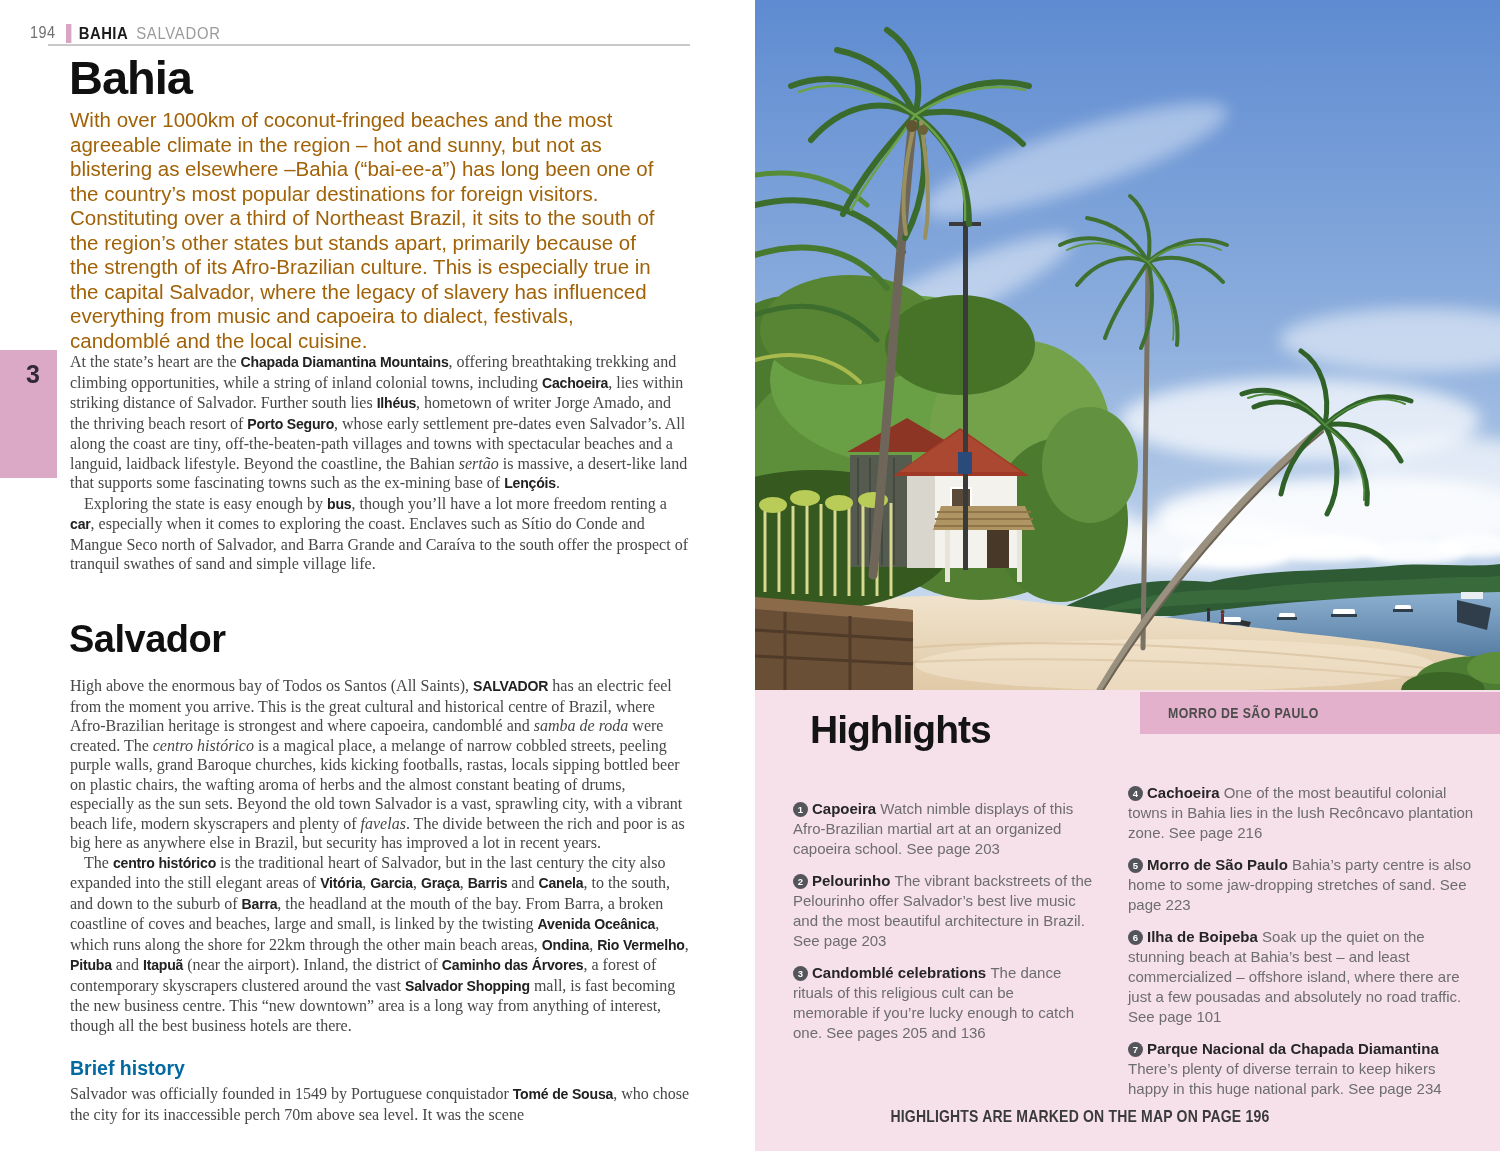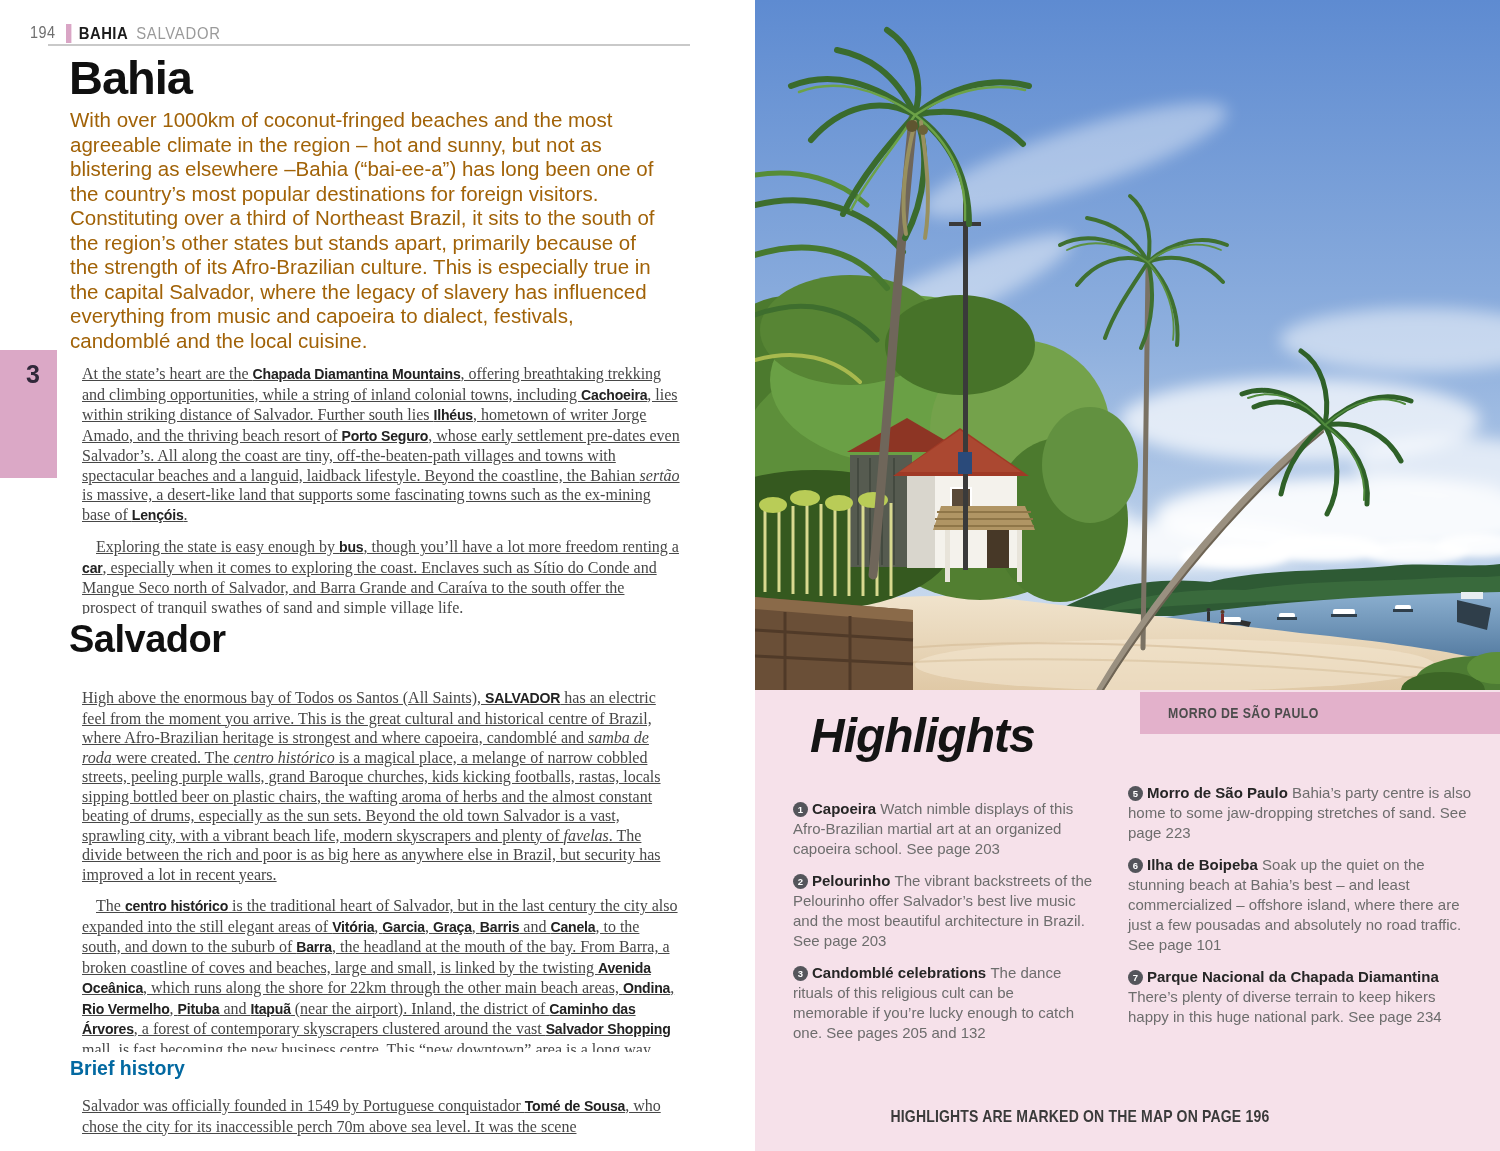--- a/index.html
+++ b/index.html
@@ -30,21 +30,21 @@
     position:absolute;left:69px;top:50px;font-size:47px;font-weight:bold;color:#101010;
     letter-spacing:-1px;
   }
   .intro{
     position:absolute;left:70px;top:108px;width:585px;height:244px;overflow:hidden;
     font-size:20.5px;line-height:24.5px;color:#a16207;
   }
   .serif{
     font-family:"Liberation Serif",serif;font-size:16px;line-height:19.5px;color:#474747;
   }
-  .serif p{margin:12px;text-decoration:underline;}
+  .serif p{margin:0;}
   .serif p.indent{text-indent:14px;}
   .serif .b{font-family:"Liberation Sans",sans-serif;font-weight:bold;font-size:.88em;color:#222;letter-spacing:-.2px;}
   .serif .i{font-style:italic;}
   #bahia-body{position:absolute;left:70px;top:352px;width:622px;height:262px;overflow:hidden;}
   .h2{
     position:absolute;left:69px;top:618px;font-size:38px;font-weight:bold;color:#101010;letter-spacing:-.5px;
   }
   #salvador-body{position:absolute;left:70px;top:676px;width:622px;height:376px;overflow:hidden;}
   .h3{
     position:absolute;left:70px;top:1057px;font-size:19.5px;font-weight:bold;color:#0369a1;
@@ -57,21 +57,21 @@
     position:absolute;left:755px;top:690px;width:745px;height:461px;background:#f6e1ea;
   }
   .caption-band{
     position:absolute;left:385px;top:2px;width:360px;height:42px;background:#e3b1cb;
   }
   .caption-band .cap{
     display:inline-block;margin:12px 0 0 28px;font-size:15px;font-weight:bold;color:#4c4c4c;
     letter-spacing:.5px;transform:scaleX(.82);transform-origin:left center;white-space:nowrap;
   }
   .hl-title{
-    position:absolute;left:55px;top:18px;font-size:48px;font-weight:bold;color:#141414;letter-spacing:-1px;font-style:italic;
+    position:absolute;left:55px;top:18px;font-size:39px;font-weight:bold;color:#141414;letter-spacing:-1px;
   }
   .hl-col{position:absolute;top:93px;}
   .hl-col.left{left:38px;width:300px;margin-top:16px;}
   .hl-col.right{left:373px;width:352px;}
   .hl-item{margin:0 0 12px 0;font-size:15px;line-height:20px;color:#6d6d6d;}
   .hl-num{
     display:inline-block;width:15px;height:15px;border-radius:50%;background:#54555b;color:#fff;
     font-size:9.5px;font-weight:bold;text-align:center;line-height:15px;vertical-align:1px;margin-right:4px;
   }
   .hl-name{font-weight:bold;color:#262626;}
@@ -357,23 +357,24 @@
 <div class="panel">
   <div class="caption-band">
     <span class="cap">MORRO DE SÃO PAULO</span>
   </div>
 
   <div class="hl-title">Highlights</div>
 
   <div class="hl-col left">
       <p class="hl-item"><span class="hl-num">1</span><span class="hl-name">Capoeira </span><span class="hl-desc">Watch nimble displays of this Afro-Brazilian martial art at an organized capoeira school. See page 203</span></p>
       <p class="hl-item"><span class="hl-num">2</span><span class="hl-name">Pelourinho </span><span class="hl-desc">The vibrant backstreets of the Pelourinho offer Salvador’s best live music and the most beautiful architecture in Brazil. See page 203</span></p>
-      <p class="hl-item"><span class="hl-num">3</span><span class="hl-name">Candomblé celebrations </span><span class="hl-desc">The dance rituals of this religious cult can be memorable if you’re lucky enough to catch one. See pages 205 and 132</span></p>
+      <p class="hl-item"><span class="hl-num">3</span><span class="hl-name">Candomblé celebrations </span><span class="hl-desc">The dance rituals of this religious cult can be memorable if you’re lucky enough to catch one. See pages 205 and 136</span></p>
     </div>
   <div class="hl-col right">
+      <p class="hl-item"><span class="hl-num">4</span><span class="hl-name">Cachoeira </span><span class="hl-desc">One of the most beautiful colonial towns in Bahia lies in the lush Recôncavo plantation zone. See page 216</span></p>
       <p class="hl-item"><span class="hl-num">5</span><span class="hl-name">Morro de São Paulo </span><span class="hl-desc">Bahia’s party centre is also home to some jaw-dropping stretches of sand. See page 223</span></p>
       <p class="hl-item"><span class="hl-num">6</span><span class="hl-name">Ilha de Boipeba </span><span class="hl-desc">Soak up the quiet on the stunning beach at Bahia’s best – and least commercialized – offshore island, where there are just a few pousadas and absolutely no road traffic. See page 101</span></p>
       <p class="hl-item"><span class="hl-num">7</span><span class="hl-name">Parque Nacional da Chapada Diamantina </span><span class="hl-desc">There’s plenty of diverse terrain to keep hikers happy in this huge national park. See page 234</span></p>
     </div>
 
   <div class="hl-footer">
     <span>HIGHLIGHTS ARE MARKED ON THE MAP ON PAGE 196</span>
   </div>
 </div>
 

